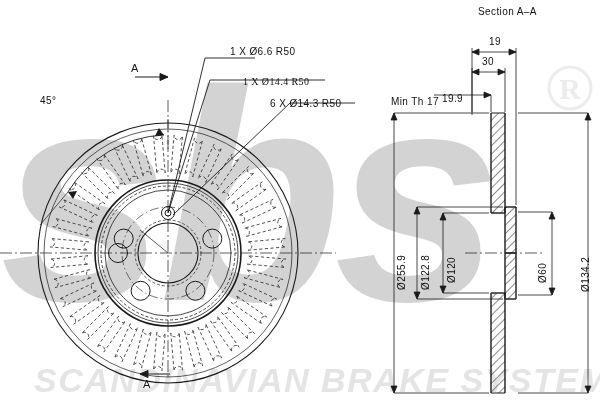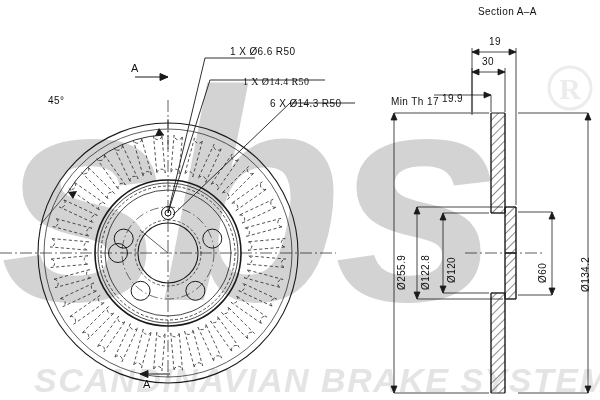--- a/index.html
+++ b/index.html
@@ -229,21 +229,21 @@
       </g>
     </g>
   </svg>
 
   <div class="lbl" style="left:478px;top:6px;">Section A–A</div>
 
   <div class="lbl" style="left:230px;top:46px;">1 X Ø6.6 R50</div>
   <div class="lbl" style="left:243px;top:76px;font-family:Liberation Serif, serif;">1 X Ø14.4 R50</div>
   <div class="lbl" style="left:270px;top:98px;">6 X Ø14.3 R50</div>
 
-  <div class="lbl" style="left:48px;top:95px;">45°</div>
+  <div class="lbl" style="left:40px;top:95px;">45°</div>
   <div class="lbl" style="left:131px;top:62px;font-size:11px;">A</div>
   <div class="lbl" style="left:143px;top:378px;font-size:11px;">A</div>
 
   <div class="lbl" style="left:489px;top:36px;">19</div>
   <div class="lbl" style="left:482px;top:56px;">30</div>
   <div class="lbl" style="left:442px;top:93px;">19.9</div>
   <div class="lbl" style="left:391px;top:96px;text-align:right;">Min Th 17</div>
 
   <div class="lbl vert" style="left:396px;top:290px;">Ø255.9</div>
   <div class="lbl vert" style="left:420px;top:290px;">Ø122.8</div>

